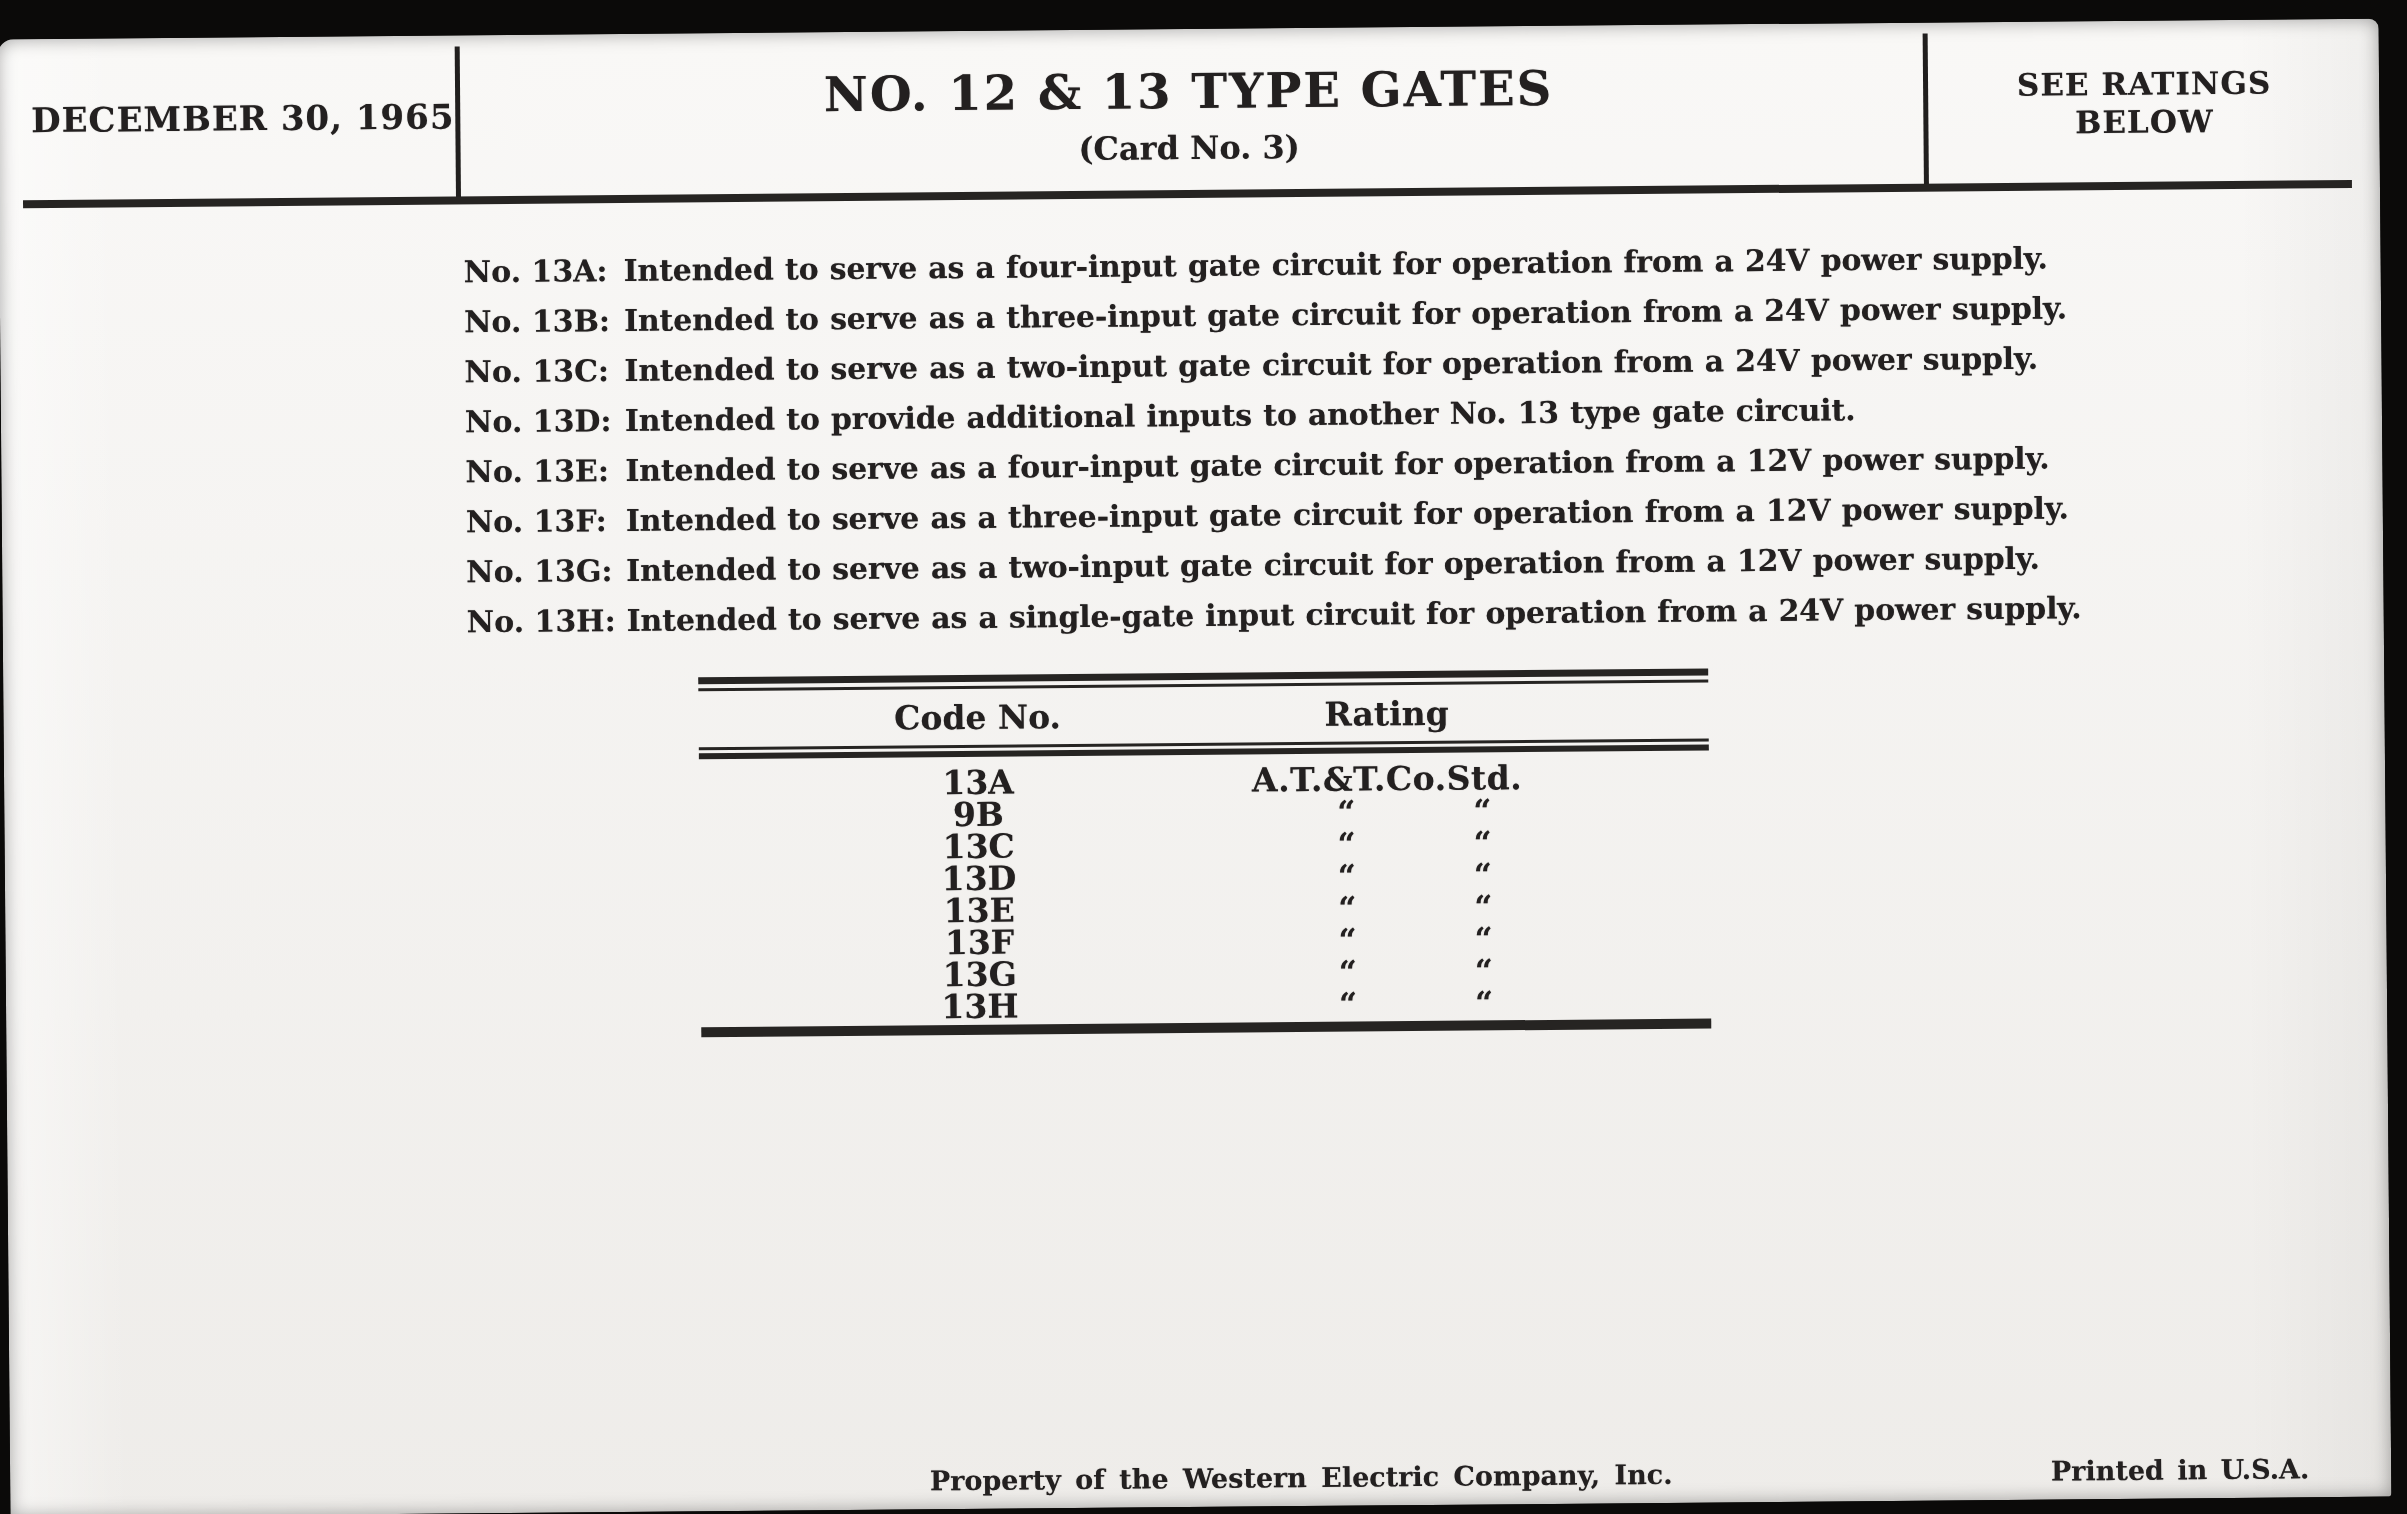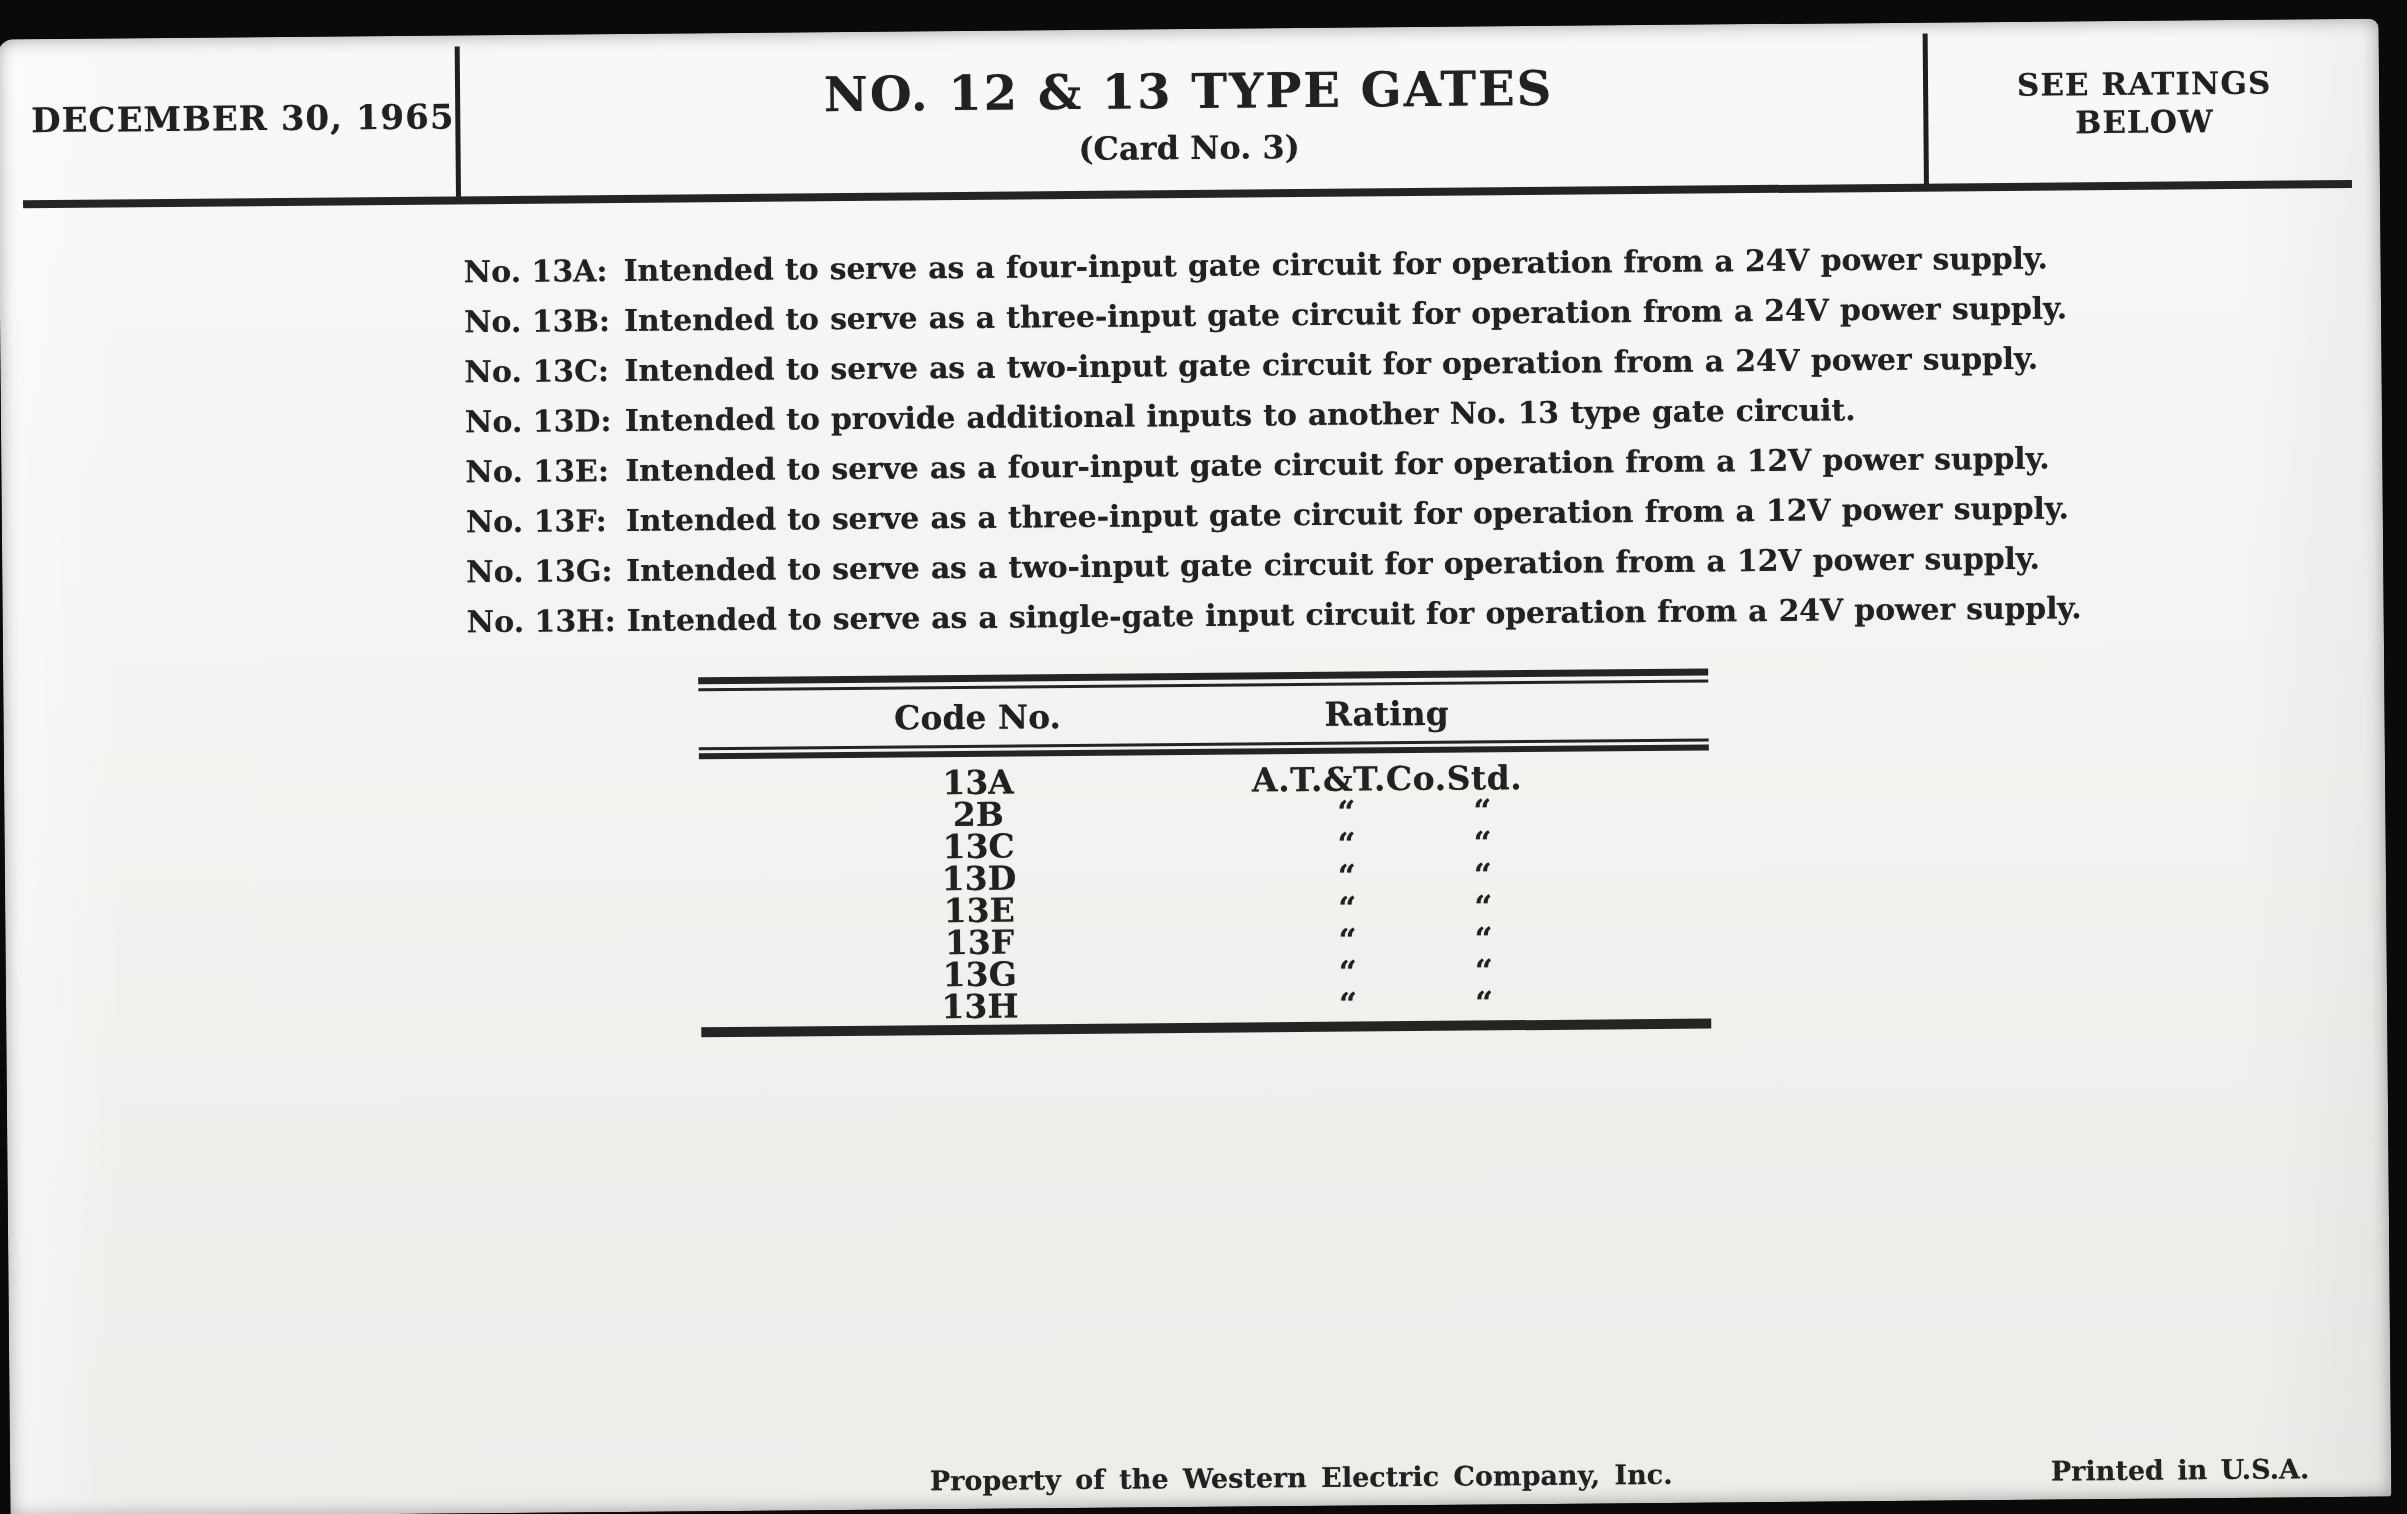--- a/index.html
+++ b/index.html
@@ -130,21 +130,21 @@
     <span class="th th-code">Code No.</span>
     <span class="th th-rating">Rating</span>
     <div class="trule tr-mid-a"></div>
     <div class="trule tr-mid-b"></div>
     <div class="rows">
       <div class="trow">
         <span class="code">13A</span>
         <span class="rating">A.T.&amp;T.Co.Std.</span>
       </div>
       <div class="trow">
-        <span class="code">2B</span>
+        <span class="code">9B</span>
         <span class="ditto d1">“</span>
         <span class="ditto d2">“</span>
       </div>
       <div class="trow">
         <span class="code">13C</span>
         <span class="ditto d1">“</span>
         <span class="ditto d2">“</span>
       </div>
       <div class="trow">
         <span class="code">13D</span>

